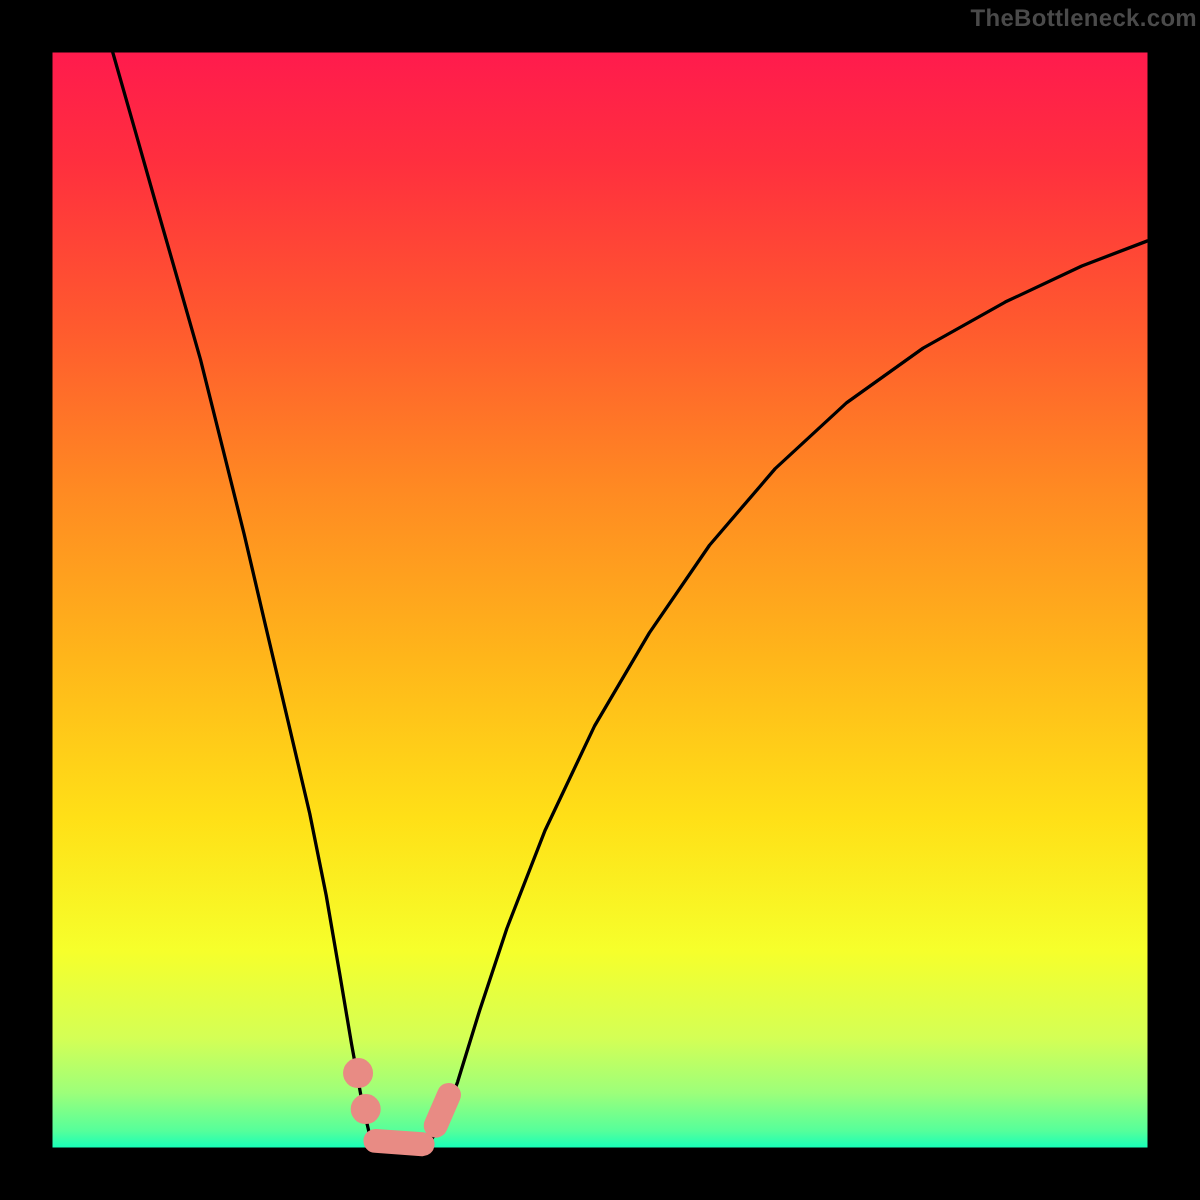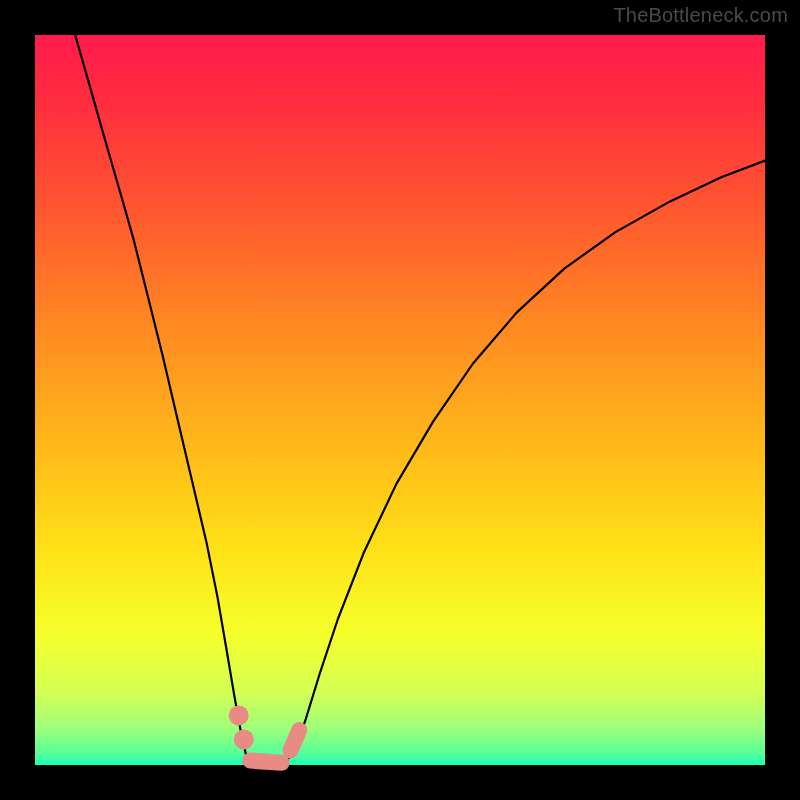--- a/index.html
+++ b/index.html
@@ -12,24 +12,24 @@
     overflow: hidden;
   }
   #stage {
     position: relative;
     width: 800px;
     height: 800px;
   }
   #watermark {
     position: absolute;
     top: 4px;
-    right: 12px;
+    right: 2px;
     color: #4a4a4a;
-    font-size: 20px;
-    font-weight: 400;
+    font-size: 16px;
+    font-weight: 700;
     letter-spacing: 0.2px;
     z-index: 5;
   }
   svg {
     position: absolute;
     top: 0;
     left: 0;
   }
 </style>
 </head>

